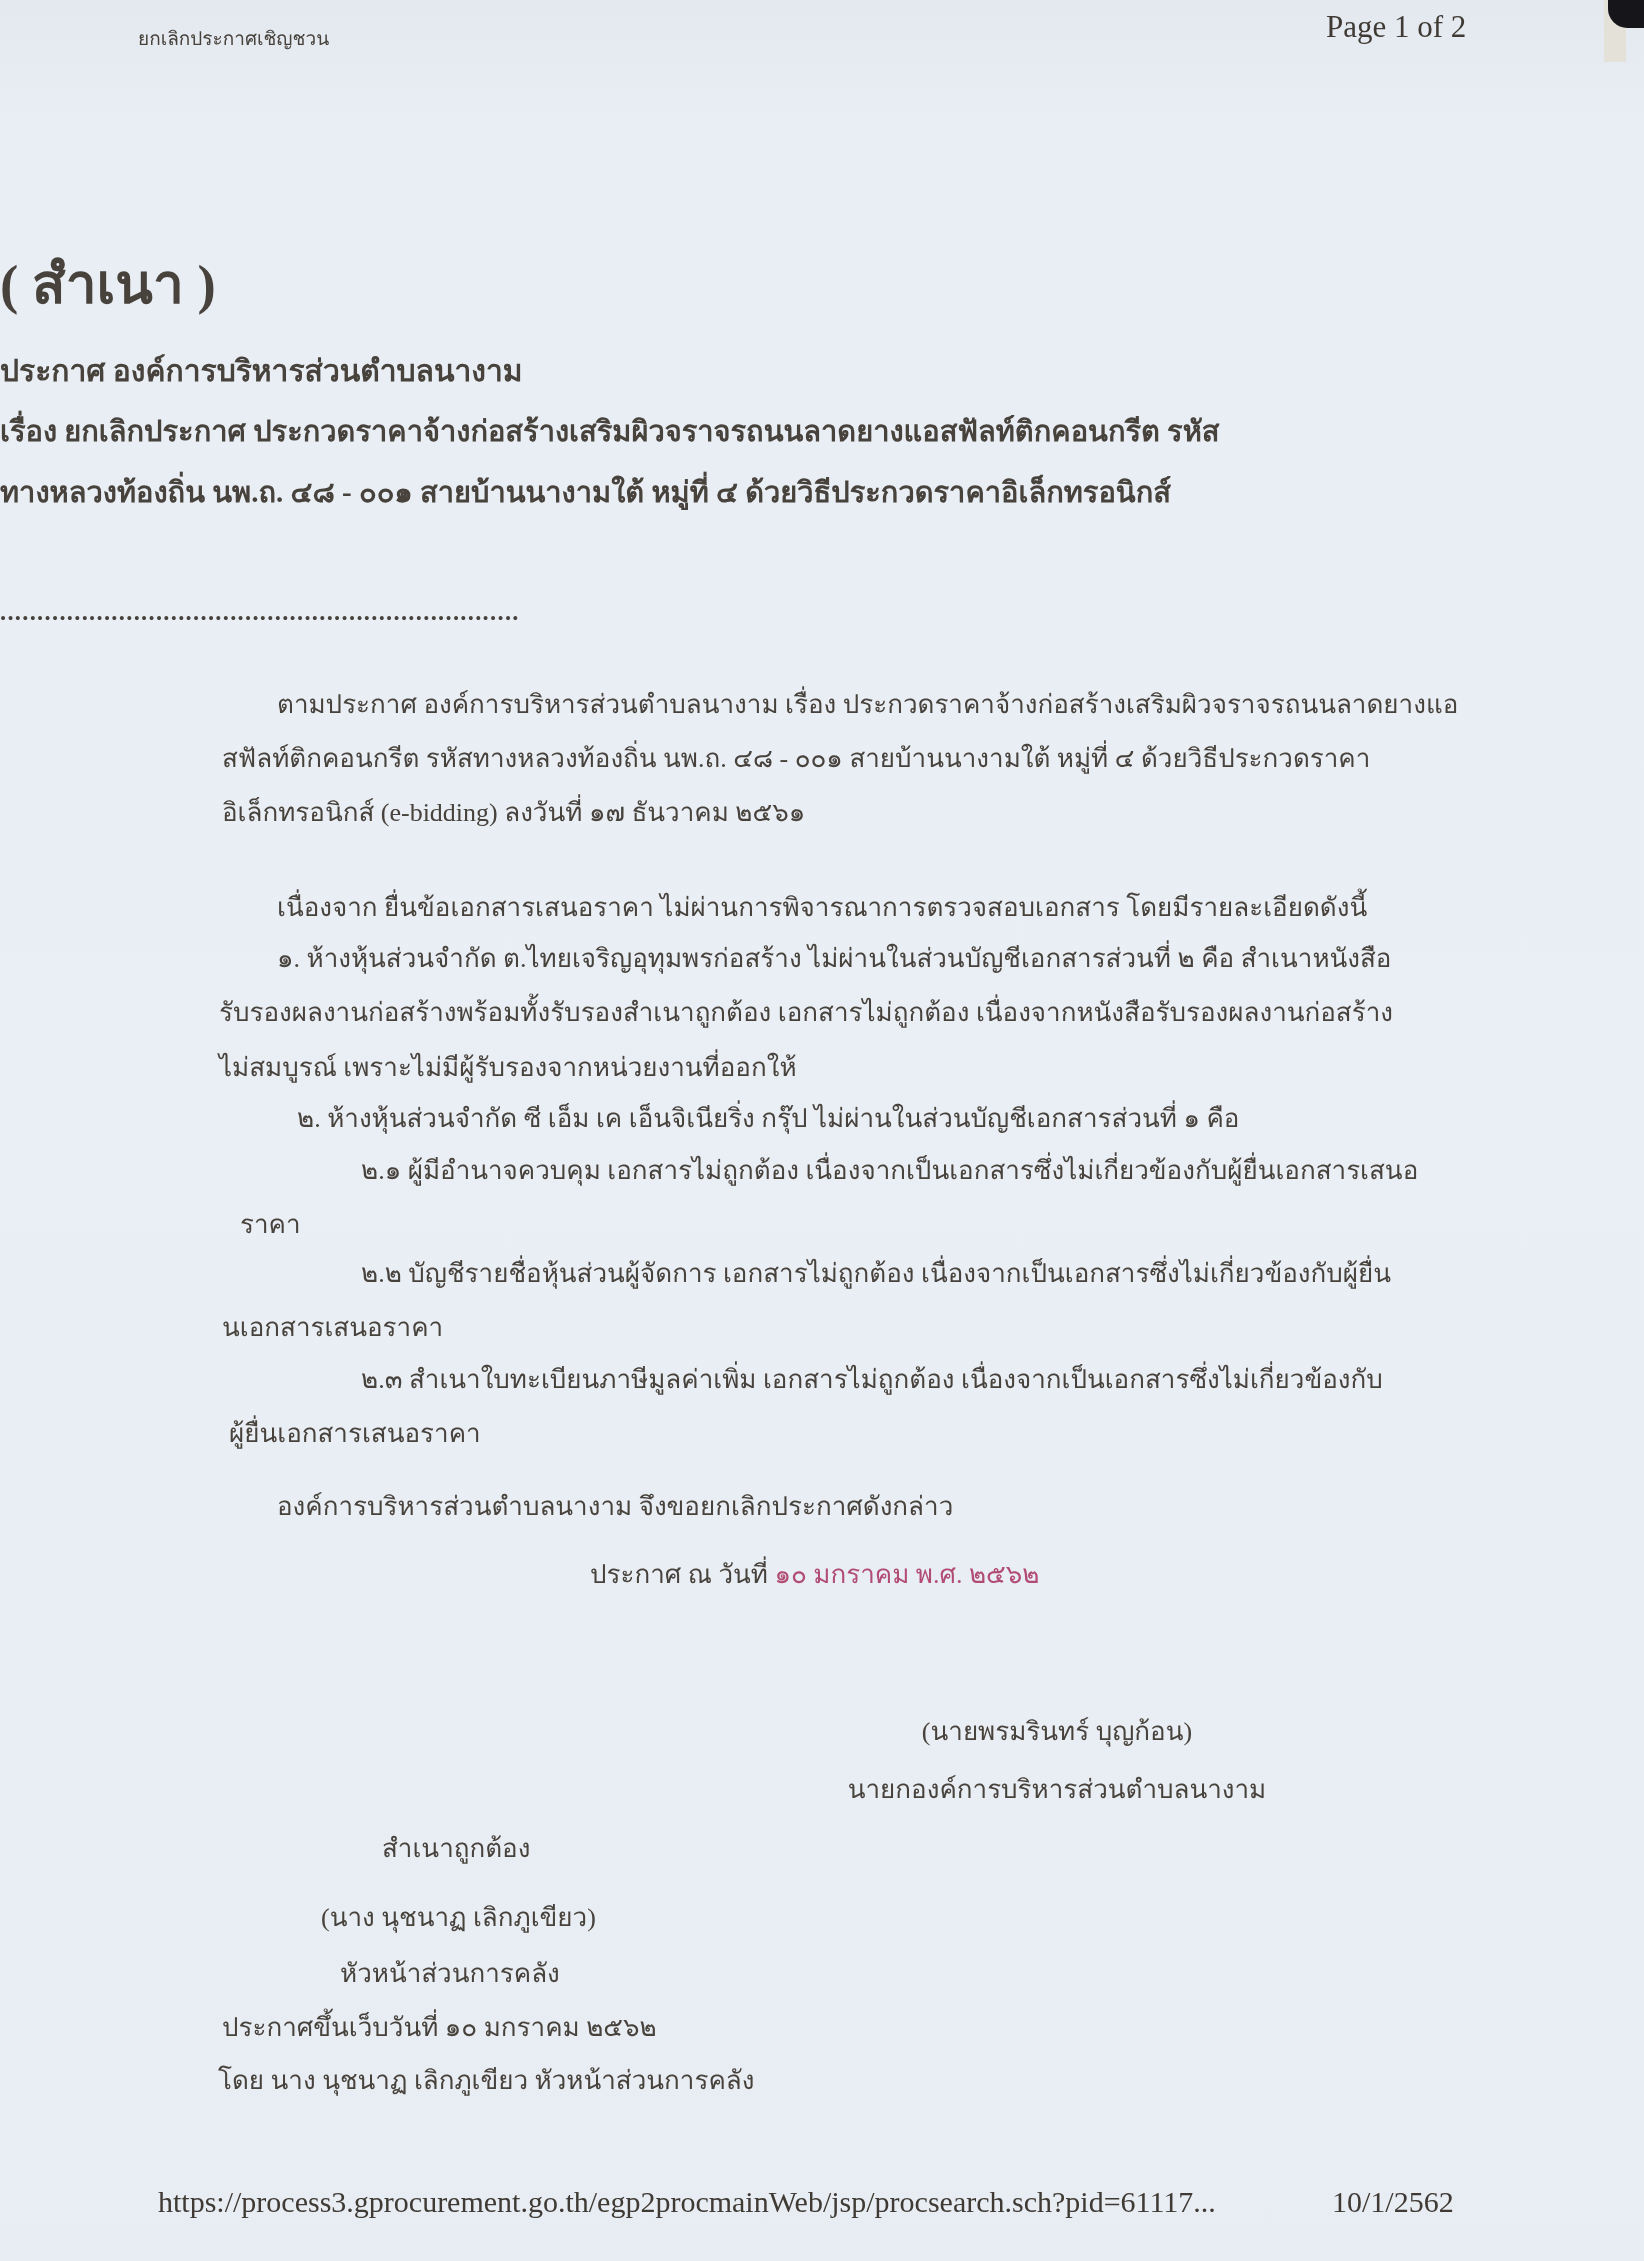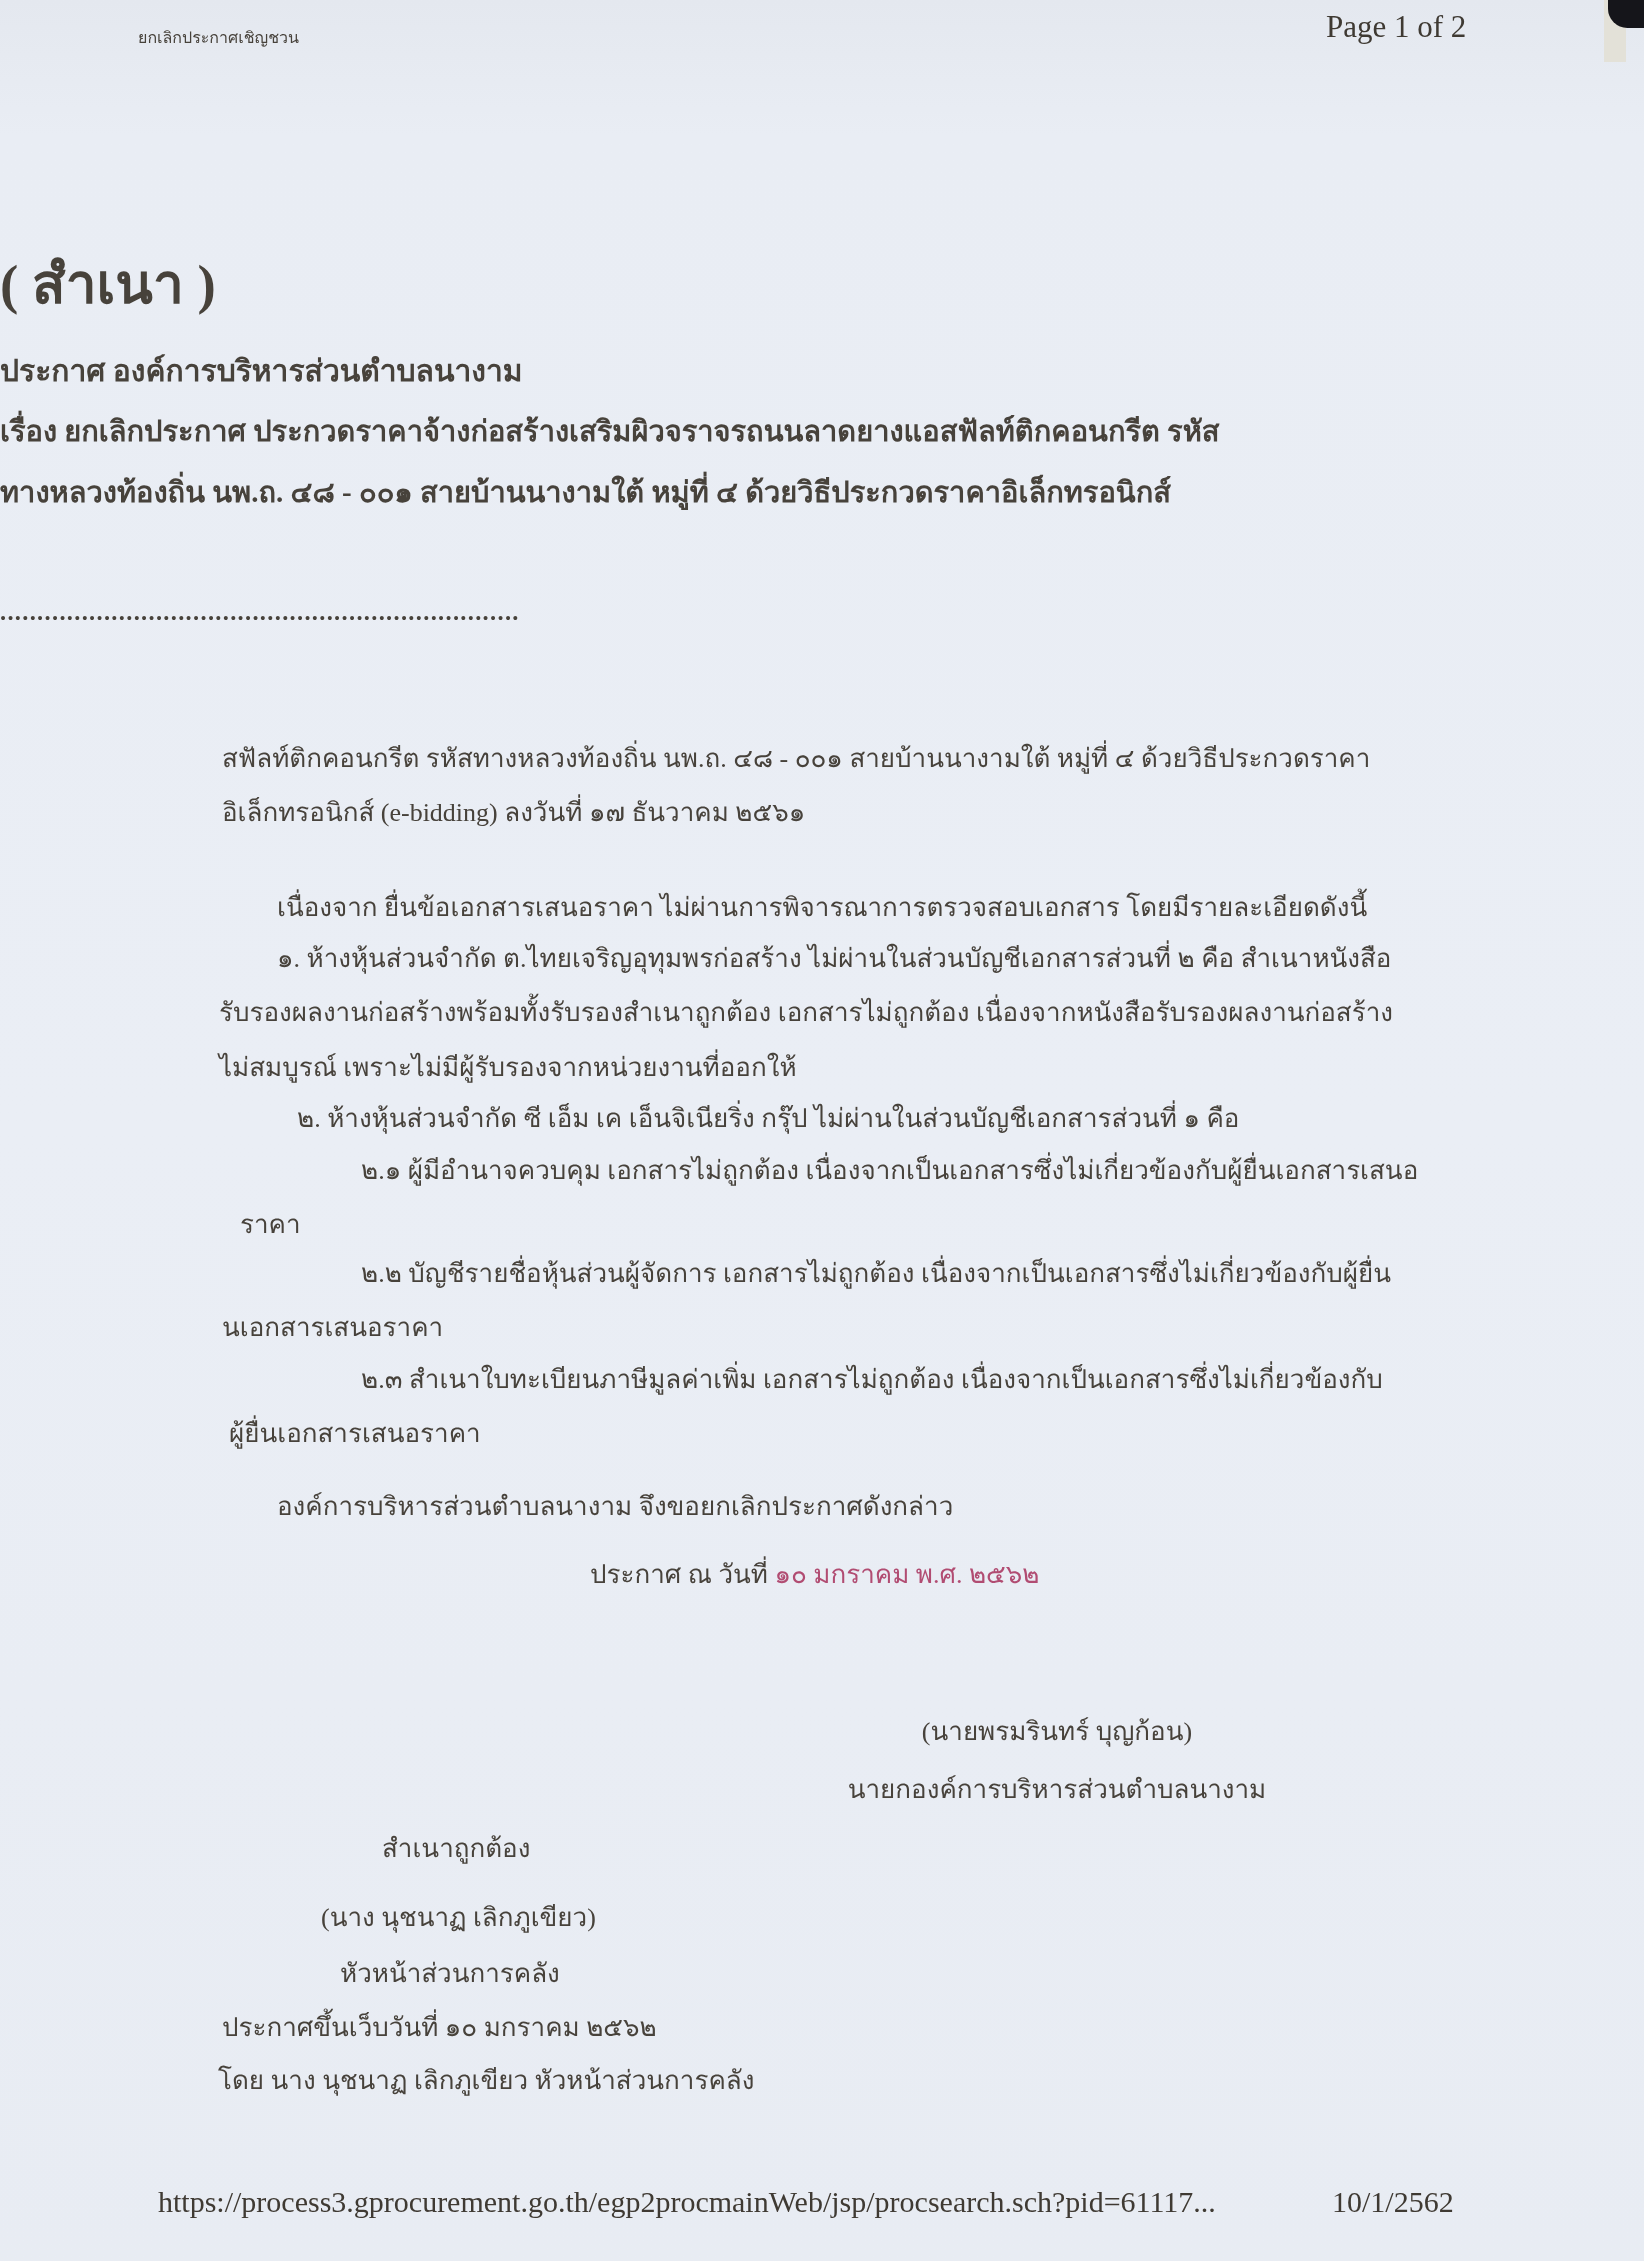--- a/index.html
+++ b/index.html
@@ -22,29 +22,30 @@
   .footer-serif{font-size:30px;color:#3f3a33;}
 </style>
 </head>
 <body>
 
 <div class="page">
 
   <div class="scan-strip"></div>
   <div class="scan-corner"></div>
 
-  <div class="abs thai" style="top:28px;left:138px;font-size:16px;">ยกเลิกประกาศเชิญชวน</div>
+  <div class="abs thai" style="top:28px;left:138px;font-size:19px;">ยกเลิกประกาศเชิญชวน</div>
   <div class="abs" style="top:9px;left:1326px;font-size:31px;color:#3f3a33;">Page 1 of 2</div>
 
   <div class="abs center bold" style="top:240px;font-size:55px;">( สำเนา )</div>
   <div class="abs center bold thai" style="top:353px;font-size:30px;">ประกาศ องค์การบริหารส่วนตำบลนางาม</div>
   <div class="abs center bold thai" style="top:414px;font-size:29px;">เรื่อง ยกเลิกประกาศ ประกวดราคาจ้างก่อสร้างเสริมผิวจราจรถนนลาดยางแอสฟัลท์ติกคอนกรีต รหัส</div>
   <div class="abs center bold thai" style="top:475px;font-size:29px;">ทางหลวงท้องถิ่น นพ.ถ. ๔๘ - ๐๐๑ สายบ้านนางามใต้ หมู่ที่ ๔ ด้วยวิธีประกวดราคาอิเล็กทรอนิกส์</div>
   <div class="abs center dots" style="top:598px;">......................................................................</div>
 
+  <div class="abs thai" style="top:689px;left:277px;">ตามประกาศ องค์การบริหารส่วนตำบลนางาม เรื่อง ประกวดราคาจ้างก่อสร้างเสริมผิวจราจรถนนลาดยางแอ</div>
   <div class="abs thai" style="top:743px;left:222px;">สฟัลท์ติกคอนกรีต รหัสทางหลวงท้องถิ่น นพ.ถ. ๔๘ - ๐๐๑ สายบ้านนางามใต้ หมู่ที่ ๔ ด้วยวิธีประกวดราคา</div>
   <div class="abs thai" style="top:797px;left:222px;">อิเล็กทรอนิกส์ (e-bidding) ลงวันที่ ๑๗ ธันวาคม ๒๕๖๑</div>
   <div class="abs thai" style="top:892px;left:277px;">เนื่องจาก ยื่นข้อเอกสารเสนอราคา ไม่ผ่านการพิจารณาการตรวจสอบเอกสาร โดยมีรายละเอียดดังนี้</div>
   <div class="abs thai" style="top:943px;left:277px;">๑.  ห้างหุ้นส่วนจำกัด ต.ไทยเจริญอุทุมพรก่อสร้าง   ไม่ผ่านในส่วนบัญชีเอกสารส่วนที่ ๒ คือ  สำเนาหนังสือ</div>
   <div class="abs thai" style="top:997px;left:219px;">รับรองผลงานก่อสร้างพร้อมทั้งรับรองสำเนาถูกต้อง  เอกสารไม่ถูกต้อง  เนื่องจากหนังสือรับรองผลงานก่อสร้าง</div>
   <div class="abs thai" style="top:1052px;left:219px;">ไม่สมบูรณ์  เพราะไม่มีผู้รับรองจากหน่วยงานที่ออกให้</div>
   <div class="abs thai" style="top:1103px;left:297px;">๒.  ห้างหุ้นส่วนจำกัด ซี เอ็ม เค เอ็นจิเนียริ่ง กรุ๊ป   ไม่ผ่านในส่วนบัญชีเอกสารส่วนที่ ๑ คือ</div>
   <div class="abs thai" style="top:1155px;left:361px;">๒.๑  ผู้มีอำนาจควบคุม  เอกสารไม่ถูกต้อง  เนื่องจากเป็นเอกสารซึ่งไม่เกี่ยวข้องกับผู้ยื่นเอกสารเสนอ</div>
   <div class="abs thai" style="top:1209px;left:216px;margin-left:24px;">ราคา</div>
   <div class="abs thai" style="top:1258px;left:361px;">๒.๒  บัญชีรายชื่อหุ้นส่วนผู้จัดการ  เอกสารไม่ถูกต้อง  เนื่องจากเป็นเอกสารซึ่งไม่เกี่ยวข้องกับผู้ยื่น</div>

